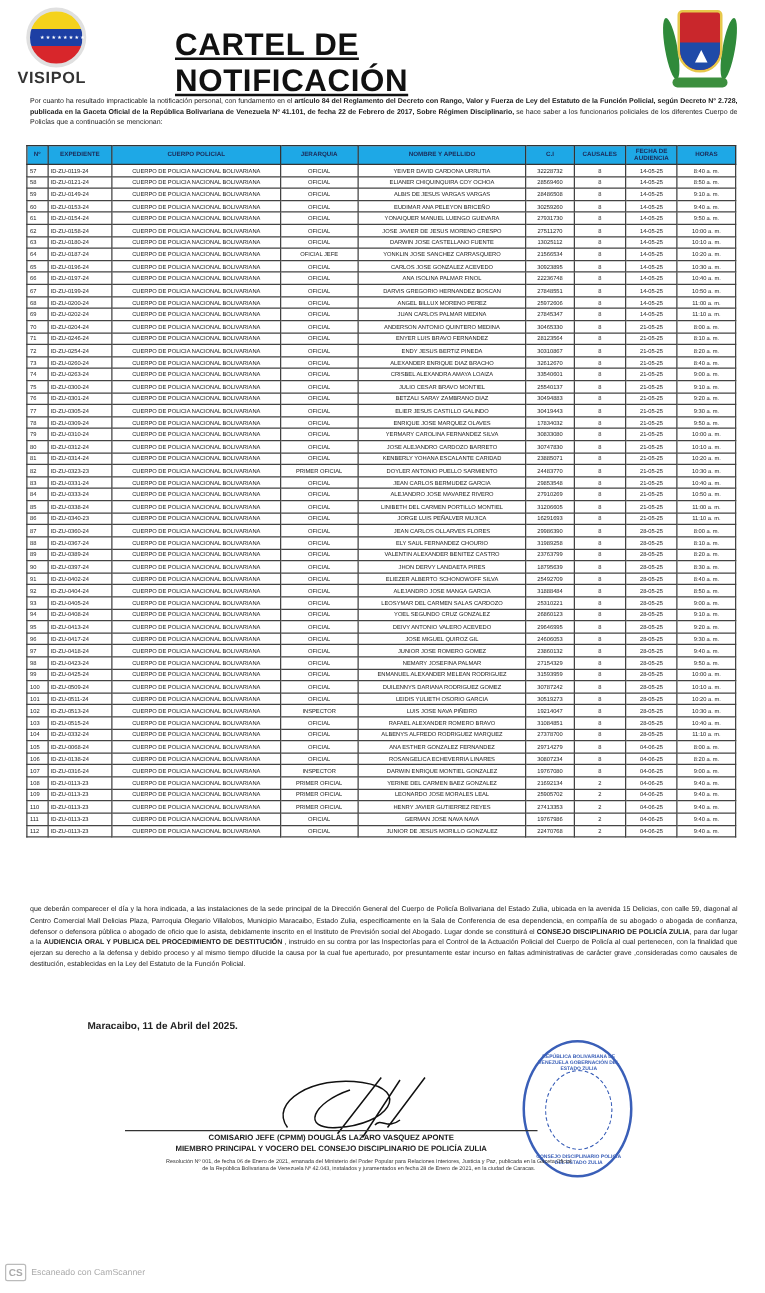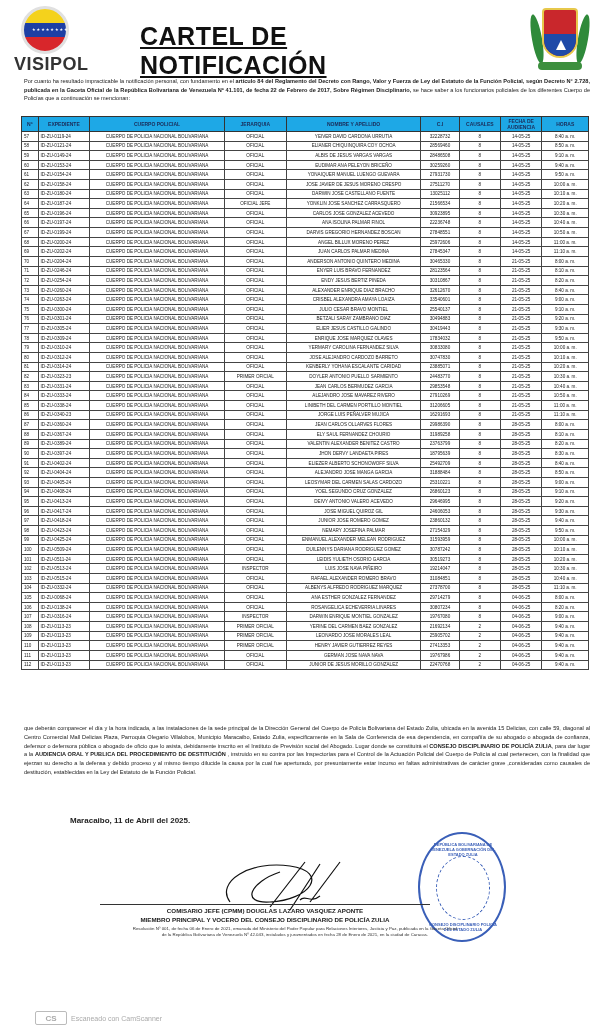--- a/index.html
+++ b/index.html
@@ -1,20 +1,20 @@
 <!DOCTYPE html>
 <html><head>
 <meta charset="utf-8">
 <style>
   html,body{margin:0;padding:0;background:#fff;}
   body{width:612px;height:1034px;position:relative;overflow:hidden;font-family:"Liberation Sans",sans-serif;color:#222;}
   .logo-left{position:absolute;left:14px;top:6px;width:62px;height:62px;}
   .logo-left .circle{width:48px;height:48px;border-radius:50%;margin-left:7px;background:linear-gradient(#f4d21c 0 34%,#1d3fa4 34% 66%,#d8262b 66% 100%);border:3px solid #e0e0e0;box-sizing:border-box;position:relative;}
   .logo-left .stars{position:absolute;top:18px;left:8px;font-size:4px;color:#fff;letter-spacing:1px;}
-  .logo-left .brand{font-weight:bold;font-size:18px;color:#333;margin-top:0;letter-spacing:0.5px;}
+  .logo-left .brand{font-weight:bold;font-size:13px;color:#333;margin-top:0;letter-spacing:0.5px;}
   .title{position:absolute;left:140px;top:22px;width:330px;text-align:left;font-size:25px;font-weight:bold;text-decoration:underline;color:#111;letter-spacing:0.5px;}
   .logo-right{position:absolute;left:530px;top:6px;width:60px;height:70px;}
   .shield{position:absolute;left:12px;top:2px;width:36px;height:50px;background:#c9272c;border-radius:4px 4px 18px 18px;border:2px solid #e7c84b;box-sizing:border-box;}
   .shield .blue{position:absolute;left:0;right:0;bottom:0;height:22px;background:#1f4aa8;border-radius:0 0 16px 16px;}
   .shield .sail{position:absolute;left:12px;top:30px;width:0;height:0;border-left:5px solid transparent;border-right:5px solid transparent;border-bottom:10px solid #fff;}
   .leaf-l,.leaf-r{position:absolute;top:8px;width:10px;height:50px;background:#2f8a3a;border-radius:50%;}
   .leaf-l{left:2px;transform:rotate(-10deg);} .leaf-r{left:48px;transform:rotate(10deg);}
   .ribbon{position:absolute;left:8px;top:56px;width:44px;height:8px;background:#3c8f3e;border-radius:4px;}
   .intro{position:absolute;left:24px;top:77px;width:566px;font-size:5.6px;line-height:8.7px;text-align:justify;}
   table.roster{position:absolute;left:21px;top:116px;width:568px;border-collapse:collapse;font-family:"Liberation Sans",sans-serif;table-layout:fixed;}
@@ -26,21 +26,21 @@
   .signature{position:absolute;left:210px;top:852px;width:160px;height:62px;}
   .sig-line{position:absolute;left:100px;top:904px;width:330px;height:1px;background:#333;}
   .sig-name{position:absolute;left:100px;top:907px;width:330px;text-align:center;font-size:6.2px;font-weight:bold;}
   .sig-role{position:absolute;left:90px;top:916px;width:350px;text-align:center;font-size:6.2px;font-weight:bold;}
   .resolution{position:absolute;left:60px;top:926px;width:470px;text-align:center;font-size:4.4px;line-height:6px;color:#333;}
   .stamp{position:absolute;left:418px;top:832px;width:88px;height:110px;border:2px solid #3a5fb8;border-radius:50%;box-sizing:border-box;color:#3a5fb8;}
   .stamp .inner{position:absolute;left:16px;top:22px;width:52px;height:62px;border:1px dashed #3a5fb8;border-radius:50%;}
   .stamp .txt-top{position:absolute;left:8px;top:8px;width:70px;text-align:center;font-size:4px;font-weight:bold;line-height:5px;}
   .stamp .txt-bot{position:absolute;left:8px;top:88px;width:70px;text-align:center;font-size:4px;font-weight:bold;line-height:5px;}
   .cs{position:absolute;left:4px;top:1011px;display:flex;align-items:center;gap:4px;color:#aaa;font-size:7px;}
-  .cs .badge{width:32px;height:14px;border:1.5px solid #bbb;border-radius:2px;font-weight:bold;font-size:8px;color:#aaa;display:flex;align-items:center;justify-content:center;box-sizing:border-box;margin-left:31px;}
+  .cs .badge{width:17px;height:14px;border:1.5px solid #bbb;border-radius:2px;font-weight:bold;font-size:8px;color:#aaa;display:flex;align-items:center;justify-content:center;box-sizing:border-box;}
 </style>
 </head>
 <body>
 
 <div class="logo-left">
   <div class="circle">
       <div class="stars">★★★★★★★★</div>
     </div>
   <div class="brand">VISIPOL</div>
 </div>

